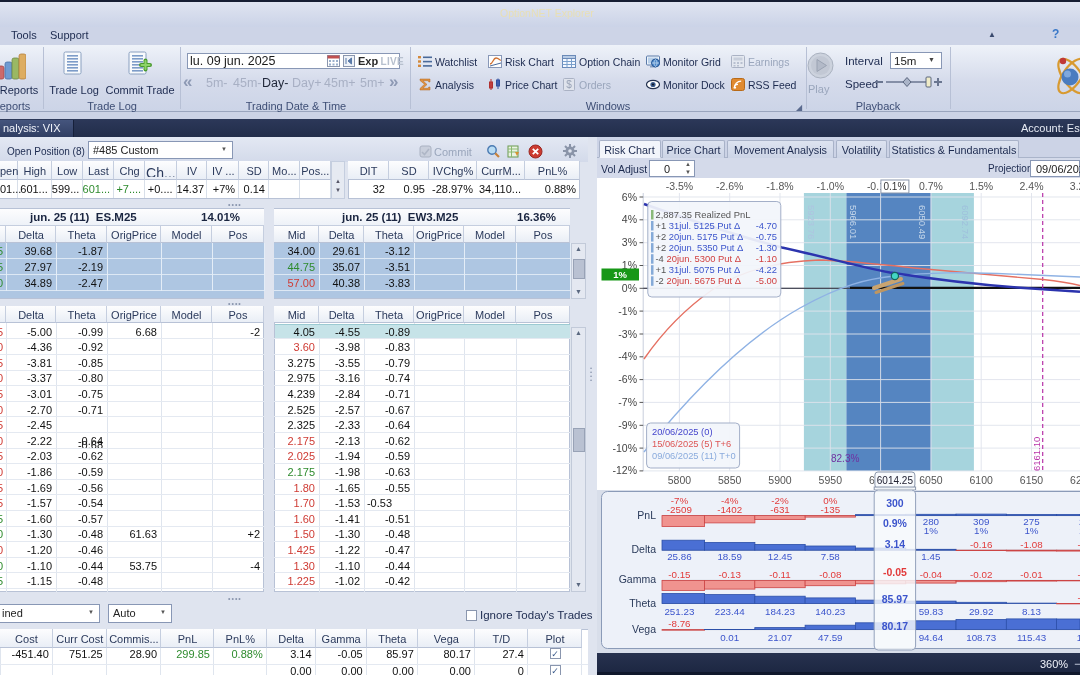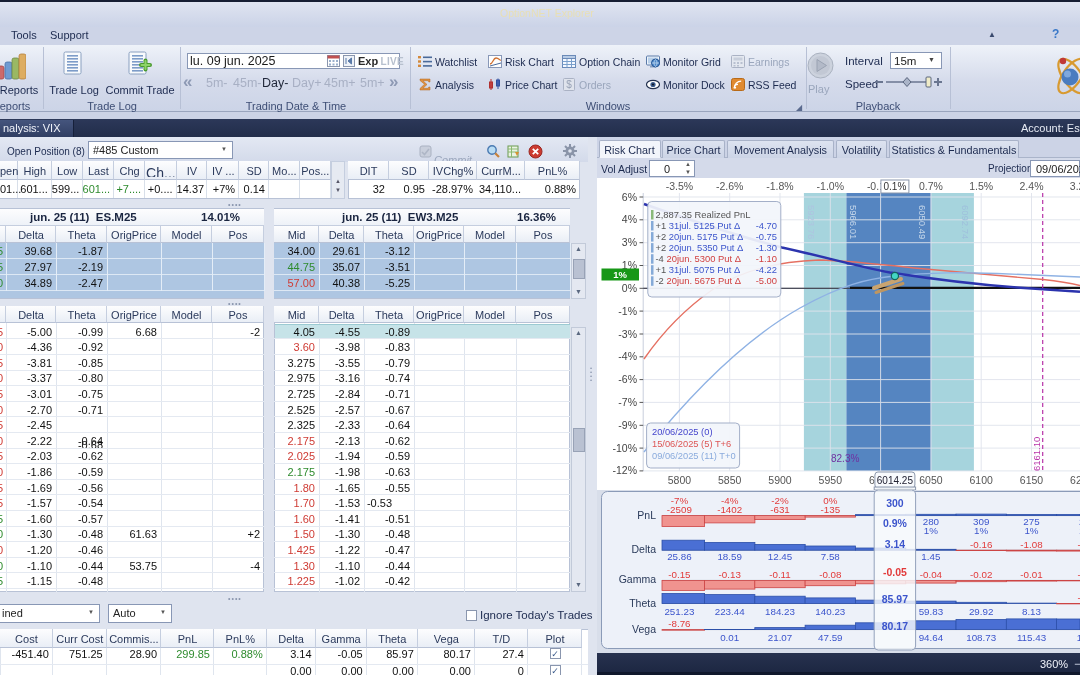--- a/index.html
+++ b/index.html
@@ -212,21 +212,21 @@
 <div class="" style="left:0px;top:137px;width:597px;height:538px;background:#dfe4ef;"></div>
 <div class="" style="left:0px;top:137px;width:588px;height:25px;background:linear-gradient(#e3e8f3,#d3daea);"></div>
 <div class="" style="left:7px;top:146px;width:80px;height:12px;font-size:10px;color:#1c2a4f;">Open Position (8)</div>
 <div class="" style="left:88px;top:141px;width:145px;height:18px;background:#fff;border:1px solid #8897b5;"></div>
 <div class="" style="left:93px;top:144px;width:110px;height:12px;font-size:11px;color:#222;">#485 Custom</div>
 <div class="" style="left:221px;top:146px;width:8px;height:8px;font-size:6px;color:#555;">▼</div>
 <svg style="left:419px;top:145px" width="13" height="13" viewBox="0 0 13 13">
     <rect x="1" y="1" width="11" height="11" rx="2" fill="#c9cfdc" stroke="#aab2c2"></rect>
     <path d="M3 7l2.5 2.5L10 4" stroke="#aeb6c6" stroke-width="1.6" fill="none"></path>
   </svg>
-<div class="" style="left:434px;top:154px;width:50px;height:12px;font-size:11px;color:#9aa6bc;font-style:italic;">Commit</div>
+<div class="" style="left:434px;top:146px;width:50px;height:12px;font-size:11px;color:#9aa6bc;">Commit</div>
 <svg style="left:486px;top:144px" width="15" height="15" viewBox="0 0 15 15">
     <circle cx="6" cy="6" r="4.2" fill="#b8dcf4" stroke="#4a7ab2" stroke-width="1.4"></circle>
     <line x1="9.2" y1="9.2" x2="13" y2="13" stroke="#c8823a" stroke-width="2.2"></line>
   </svg>
 <svg style="left:507px;top:144px" width="15" height="15" viewBox="0 0 15 15">
     <rect x="1" y="2" width="10" height="11" fill="#eaf3e4" stroke="#6a9a50"></rect>
     <g stroke="#8ab870">
       <line x1="1" y1="5" x2="11" y2="5"></line>
       <line x1="1" y1="8" x2="11" y2="8"></line>
       <line x1="4.5" y1="2" x2="4.5" y2="13"></line>
@@ -399,21 +399,21 @@
 <div class="num blk" style="left:364px;top:261px;width:50px;">-3.51</div>
 <div class="" style="left:274px;top:275px;width:296px;height:16px;background:#aec6e2;border-bottom:1px solid #dde8f4;"></div>
 <div class="" style="left:319px;top:275px;width:1px;height:16px;background:#e4edf7;"></div>
 <div class="" style="left:364px;top:275px;width:1px;height:16px;background:#e4edf7;"></div>
 <div class="" style="left:414px;top:275px;width:1px;height:16px;background:#e4edf7;"></div>
 <div class="" style="left:464px;top:275px;width:1px;height:16px;background:#e4edf7;"></div>
 <div class="" style="left:516px;top:275px;width:1px;height:16px;background:#e4edf7;"></div>
 <div class="" style="left:570px;top:275px;width:1px;height:16px;background:#e4edf7;"></div>
 <div class="num red" style="left:274px;top:277px;width:45px;">57.00</div>
 <div class="num blk" style="left:319px;top:277px;width:45px;">40.38</div>
-<div class="num blk" style="left:364px;top:277px;width:50px;">-5.25</div>
+<div class="num blk" style="left:364px;top:277px;width:50px;">-3.83</div>
 <div class="" style="left:274px;top:291px;width:296px;height:7px;background:#aec6e2;"></div>
 <div class="" style="left:571px;top:243px;width:15px;height:56px;background:#e4e8f1;border:1px solid #c2cad9;"></div>
 <div class="" style="left:573px;top:245px;width:11px;height:9px;font-size:7px;color:#5a6880;text-align:center;">▲</div>
 <div class="" style="left:572.5px;top:259px;width:12px;height:20px;background:#b9c1d2;border:1px solid #98a2b6;"></div>
 <div class="" style="left:573px;top:288px;width:11px;height:9px;font-size:7px;color:#5a6880;text-align:center;">▼</div>
 <div class="" style="left:228px;top:300px;width:18px;height:4px;color:#8a96ae;font-size:7px;letter-spacing:1px;">••••</div>
 <div class="" style="left:0px;top:306px;width:264px;height:286px;background:#fff;border:1px solid #b8c2d6;border-left:none;"></div>
 <div class="" style="left:0px;top:306px;width:6px;height:17px;border-right:1px solid #c5cedf;border-bottom:1px solid #b8c2d6;background:linear-gradient(#fdfdfe,#e9eef6);"></div>
 <div class="" style="left:0px;top:309px;width:6px;height:12px;font-size:11px;color:#2b3a5c;text-align:center;overflow:hidden;"></div>
 <div class="" style="left:6px;top:306px;width:50px;height:17px;border-right:1px solid #c5cedf;border-bottom:1px solid #b8c2d6;background:linear-gradient(#fdfdfe,#e9eef6);"></div>
@@ -536,21 +536,21 @@
 <div class="num blk" style="left:364px;top:341.1px;width:50px;">-0.83</div>
 <div class="" style="left:274px;top:369.50000000000006px;width:296px;height:1px;background:#e4e9f1;"></div>
 <div class="num blk" style="left:274px;top:356.70000000000005px;width:45px;">3.275</div>
 <div class="num blk" style="left:319px;top:356.70000000000005px;width:45px;">-3.55</div>
 <div class="num blk" style="left:364px;top:356.70000000000005px;width:50px;">-0.79</div>
 <div class="" style="left:274px;top:385.1000000000001px;width:296px;height:1px;background:#e4e9f1;"></div>
 <div class="num blk" style="left:274px;top:372.30000000000007px;width:45px;">2.975</div>
 <div class="num blk" style="left:319px;top:372.30000000000007px;width:45px;">-3.16</div>
 <div class="num blk" style="left:364px;top:372.30000000000007px;width:50px;">-0.74</div>
 <div class="" style="left:274px;top:400.7000000000001px;width:296px;height:1px;background:#e4e9f1;"></div>
-<div class="num blk" style="left:274px;top:387.9000000000001px;width:45px;">2.725</div>
+<div class="num blk" style="left:274px;top:387.9000000000001px;width:45px;">4.239</div>
 <div class="num blk" style="left:319px;top:387.9000000000001px;width:45px;">-2.84</div>
 <div class="num blk" style="left:364px;top:387.9000000000001px;width:50px;">-0.71</div>
 <div class="" style="left:274px;top:416.3000000000001px;width:296px;height:1px;background:#e4e9f1;"></div>
 <div class="num blk" style="left:274px;top:403.5000000000001px;width:45px;">2.525</div>
 <div class="num blk" style="left:319px;top:403.5000000000001px;width:45px;">-2.57</div>
 <div class="num blk" style="left:364px;top:403.5000000000001px;width:50px;">-0.67</div>
 <div class="" style="left:274px;top:431.90000000000015px;width:296px;height:1px;background:#e4e9f1;"></div>
 <div class="num blk" style="left:274px;top:419.10000000000014px;width:45px;">2.325</div>
 <div class="num blk" style="left:319px;top:419.10000000000014px;width:45px;">-2.33</div>
 <div class="num blk" style="left:364px;top:419.10000000000014px;width:50px;">-0.64</div>

